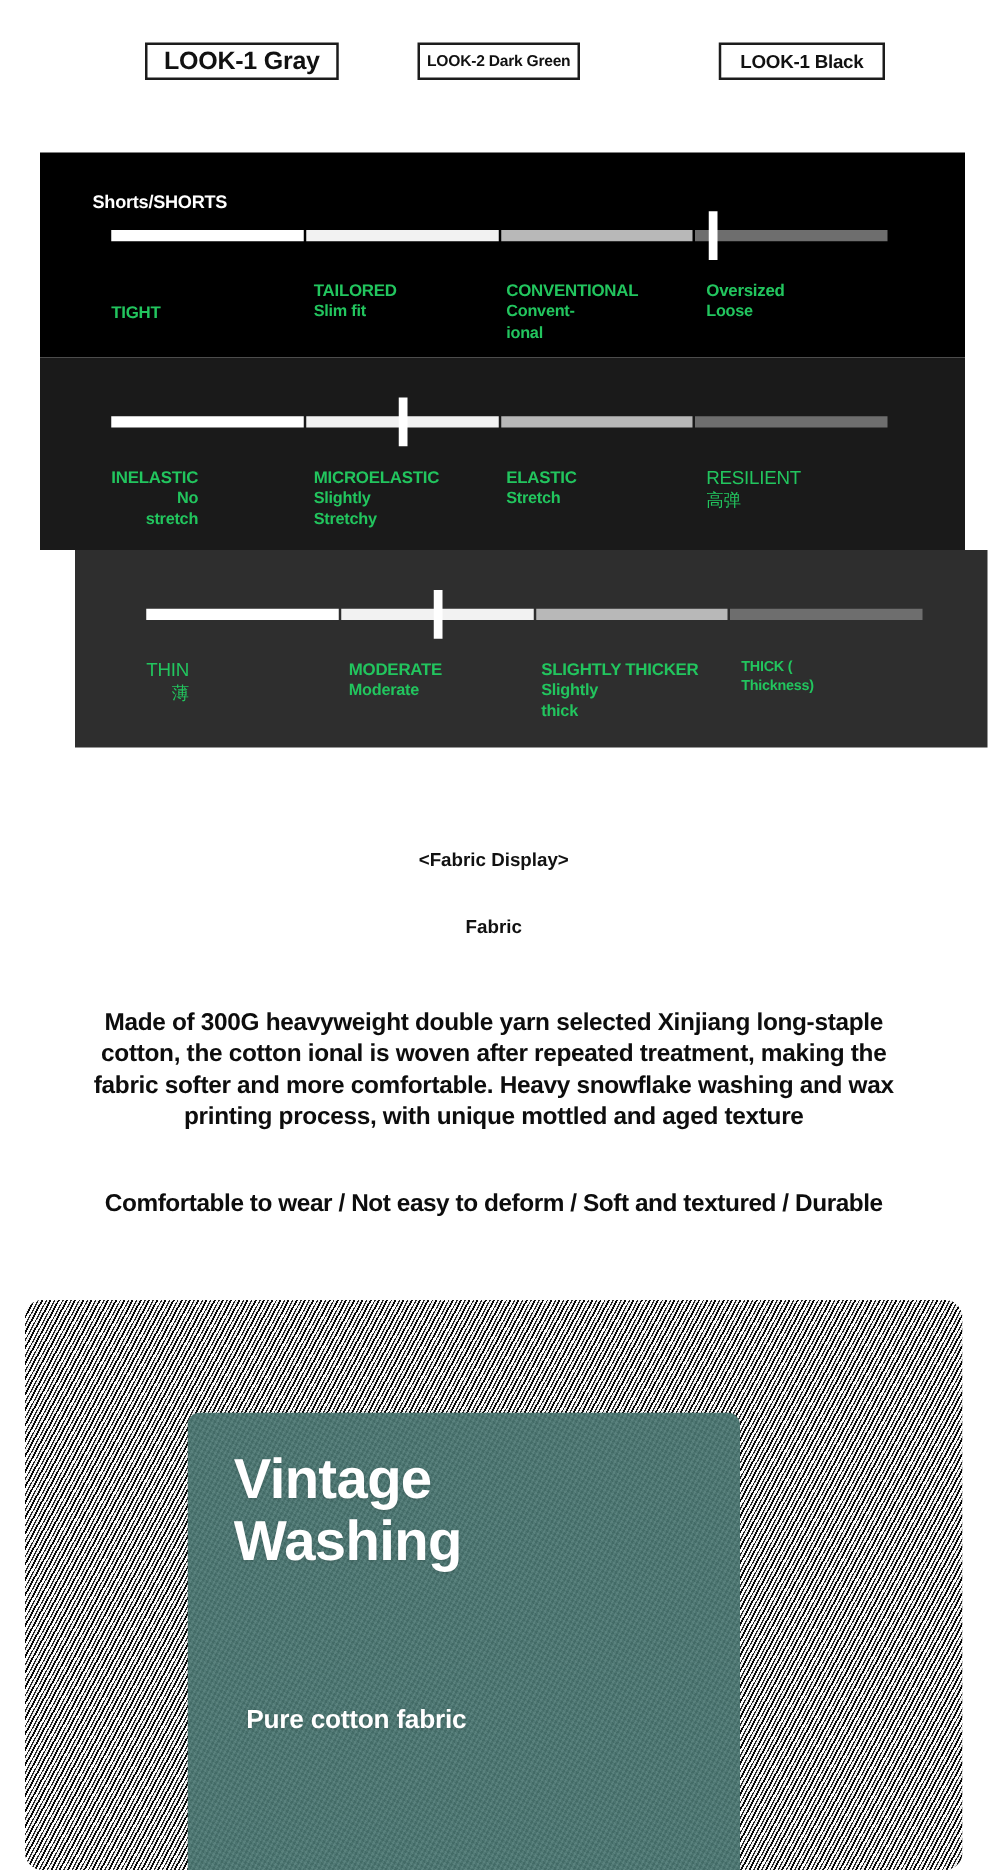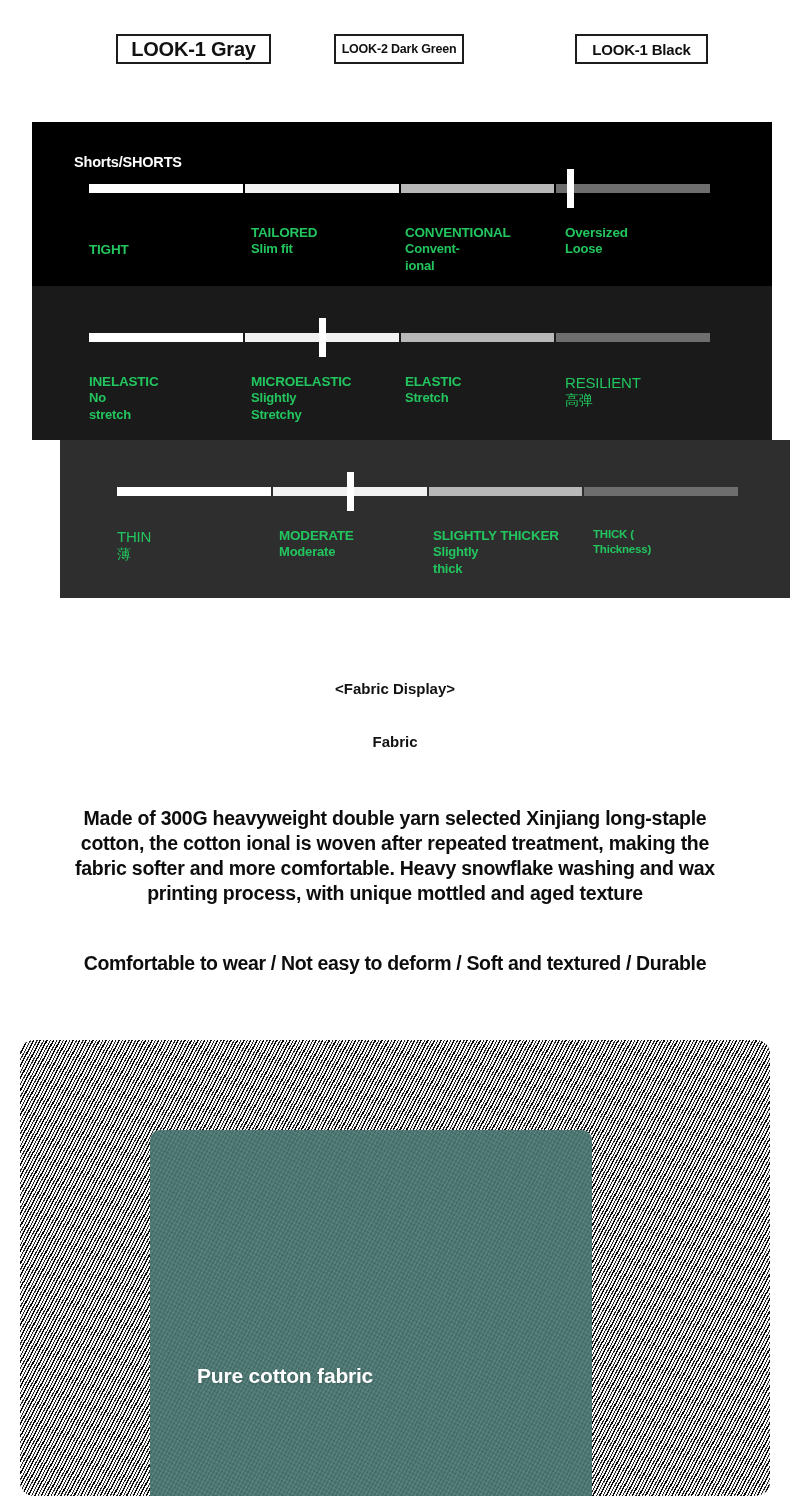--- a/index.html
+++ b/index.html
@@ -112,21 +112,21 @@
     font-size: 13px;
     font-weight: bold;
     letter-spacing: -0.2px;
     display: block;
   }
   .lbl.thin-style .cap { font-weight: normal; font-size: 15px; }
   .lbl.thin-style .sub { font-weight: normal; font-size: 14px; }
   .lbl.small-style .cap { font-size: 11.5px; }
   .lbl.small-style .sub { font-size: 11.5px; }
 
-  .lbl.p1 { left: 0px; }
+  .lbl.p1 { left: 0px; text-align: right; }
   .lbl.p2 { left: 162px; }
   .lbl.p3 { left: 316px; }
   .lbl.p4 { left: 476px; }
 
   .lbl.baseline-shift { top: 17px; }
 
   
   .fabric-head {
     position: absolute;
     width: 790px;
@@ -327,15 +327,16 @@
 
 </div>
 
 <div class="fabric-head h1">&lt;Fabric Display&gt;</div>
 <div class="fabric-head h2">Fabric</div>
 <div class="fabric-para">Made of 300G heavyweight double yarn selected Xinjiang long-staple cotton, the cotton ional is woven after repeated treatment, making the fabric softer and more comfortable. Heavy snowflake washing and wax printing process, with unique mottled and aged texture</div>
 <div class="fabric-benefits">Comfortable to wear / Not easy to deform / Soft and textured / Durable</div>
 
 <div class="fabric-image">
   <div class="teal-overlay" style="background-color: rgb(74, 118, 113);">
+    <div class="overlay-title multiline">Vintage<br>Washing</div>
     <div class="overlay-note">Pure cotton fabric</div>
   </div>
 </div>
 
 </body></html>

